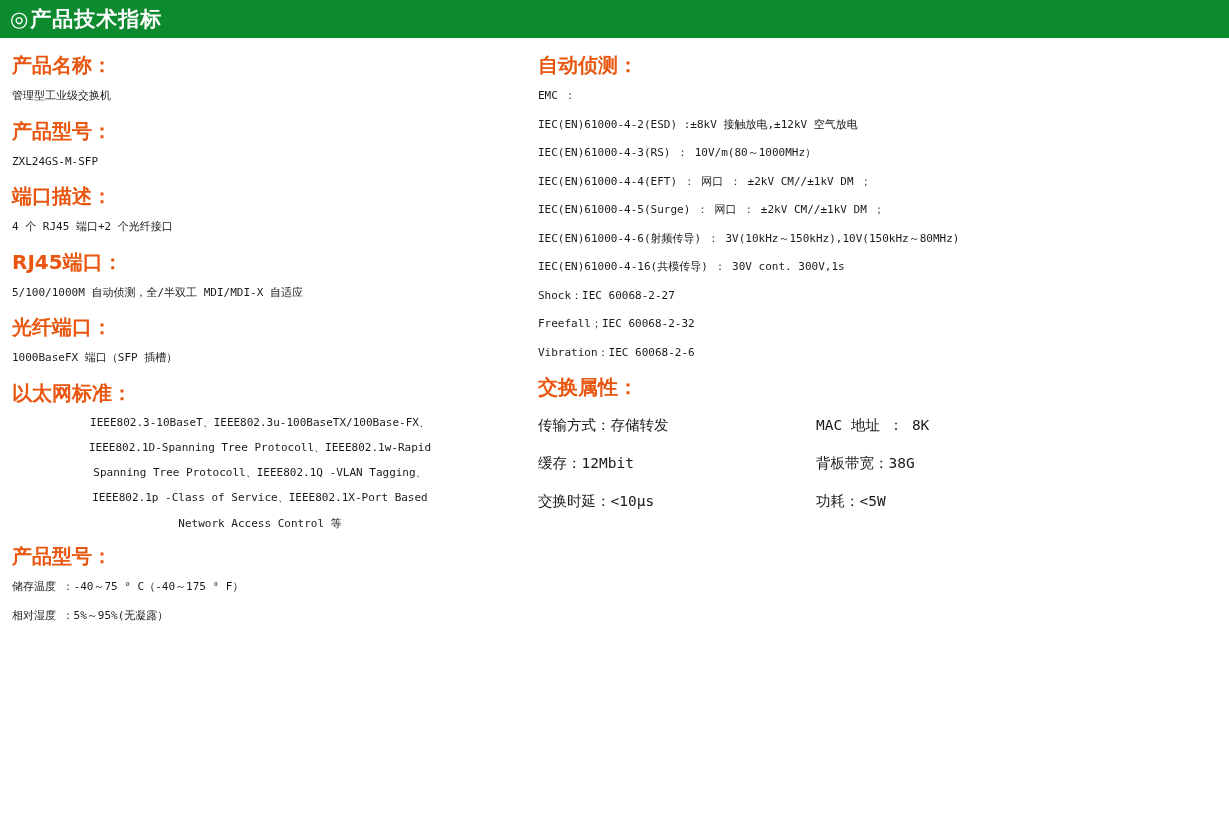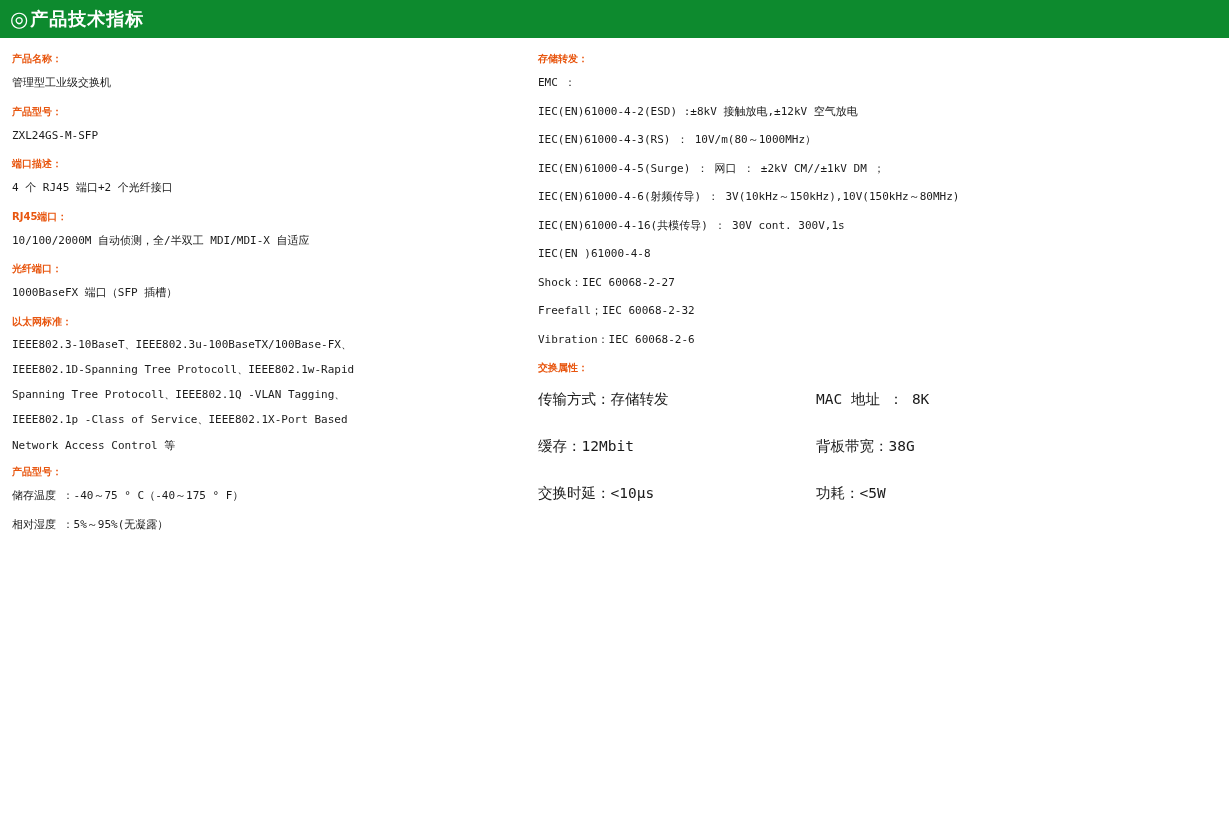--- a/index.html
+++ b/index.html
@@ -24,21 +24,21 @@
   }
   .header-bar .diamond {
     color: #ffffff;
     font-size: 21px;
     line-height: 1;
     margin-right: 2px;
     font-family: "DejaVu Sans", sans-serif;
   }
   .header-title {
     color: #ffffff;
-    font-size: 18px;
+    font-size: 21px;
     font-weight: bold;
     letter-spacing: 1px;
     font-family: "DejaVu Sans", sans-serif;
   }
   .columns {
     display: flex;
     padding: 0;
   }
   .col-left {
     width: 520px;
@@ -46,42 +46,43 @@
     box-sizing: border-box;
   }
   .col-right {
     width: 709px;
     padding: 14px 12px 0 18px;
     box-sizing: border-box;
   }
   .sec-title {
     color: #e8560f;
     font-weight: bold;
-    font-size: 10px;
+    font-size: 20px;
     margin: 10px 0 6px 0;
     font-family: "DejaVu Sans", sans-serif;
   }
   .col-left .sec-title:first-child,
   .col-right .sec-title:first-child {
     margin-top: 0;
   }
   .body-text {
     font-size: 11px;
     color: #1a1a1a;
     line-height: 2.05;
     font-family: "DejaVu Sans Mono", "DejaVu Sans", monospace;
     margin: 0 0 6px 0;
   }
   .body-text.tight {
     line-height: 1.75;
+    text-align: center;
   }
   .kv-grid {
     display: grid;
     grid-template-columns: 278px auto;
-    row-gap: 9px;
+    row-gap: 0px;
   }
   .kv-cell {
     font-size: 14.5px;
     line-height: 2.6;
     color: #1a1a1a;
     font-family: "DejaVu Sans Mono", "DejaVu Sans", monospace;
   }
 </style>
 </head>
 <body>
@@ -98,48 +99,48 @@
     <div class="sec-title">产品名称：</div>
     <div class="body-text">管理型工业级交换机</div>
 
     <div class="sec-title">产品型号：</div>
     <div class="body-text">ZXL24GS-M-SFP</div>
 
     <div class="sec-title">端口描述：</div>
     <div class="body-text">4 个 RJ45 端口+2 个光纤接口</div>
 
     <div class="sec-title">RJ45端口：</div>
-    <div class="body-text">10/100/2000M 自动侦测，全/半双工 MDI/MDI-X 自适应</div>
+    <div class="body-text">5/100/1000M 自动侦测，全/半双工 MDI/MDI-X 自适应</div>
 
     <div class="sec-title">光纤端口：</div>
     <div class="body-text">1000BaseFX 端口（SFP 插槽）</div>
 
     <div class="sec-title">以太网标准：</div>
     <div class="body-text tight">IEEE802.3-10BaseT、IEEE802.3u-100BaseTX/100Base-FX、</div>
     <div class="body-text tight">IEEE802.1D-Spanning Tree Protocoll、IEEE802.1w-Rapid</div>
     <div class="body-text tight">Spanning Tree Protocoll、IEEE802.1Q -VLAN Tagging、</div>
     <div class="body-text tight">IEEE802.1p -Class of Service、IEEE802.1X-Port Based</div>
     <div class="body-text tight">Network Access Control 等</div>
 
     <div class="sec-title">产品型号：</div>
     <div class="body-text">储存温度 ：-40～75 ° C（-40～175 ° F）</div>
     <div class="body-text">相对湿度 ：5%～95%(无凝露）</div>
 
   </div>
 
   <div class="col-right">
 
-    <div class="sec-title">存储转发：</div>
+    <div class="sec-title">自动侦测：</div>
     <div class="body-text">EMC ：</div>
     <div class="body-text">IEC(EN)61000-4-2(ESD) :±8kV 接触放电,±12kV 空气放电</div>
     <div class="body-text">IEC(EN)61000-4-3(RS) ： 10V/m(80～1000MHz）</div>
+    <div class="body-text">IEC(EN)61000-4-4(EFT) ： 网口 ： ±2kV CM//±1kV DM ；</div>
     <div class="body-text">IEC(EN)61000-4-5(Surge) ： 网口 ： ±2kV CM//±1kV DM ；</div>
     <div class="body-text">IEC(EN)61000-4-6(射频传导) ： 3V(10kHz～150kHz),10V(150kHz～80MHz)</div>
     <div class="body-text">IEC(EN)61000-4-16(共模传导) ： 30V cont. 300V,1s</div>
-    <div class="body-text">IEC(EN )61000-4-8</div>
     <div class="body-text">Shock：IEC 60068-2-27</div>
     <div class="body-text u">Freefall；IEC 60068-2-32</div>
     <div class="body-text">Vibration：IEC 60068-2-6</div>
 
     <div class="sec-title">交换属性：</div>
     <div class="kv-grid">
       <div class="kv-cell">传输方式：存储转发</div>
       <div class="kv-cell">MAC 地址 ： 8K</div>
       <div class="kv-cell">缓存：12Mbit</div>
       <div class="kv-cell">背板带宽：38G</div>

